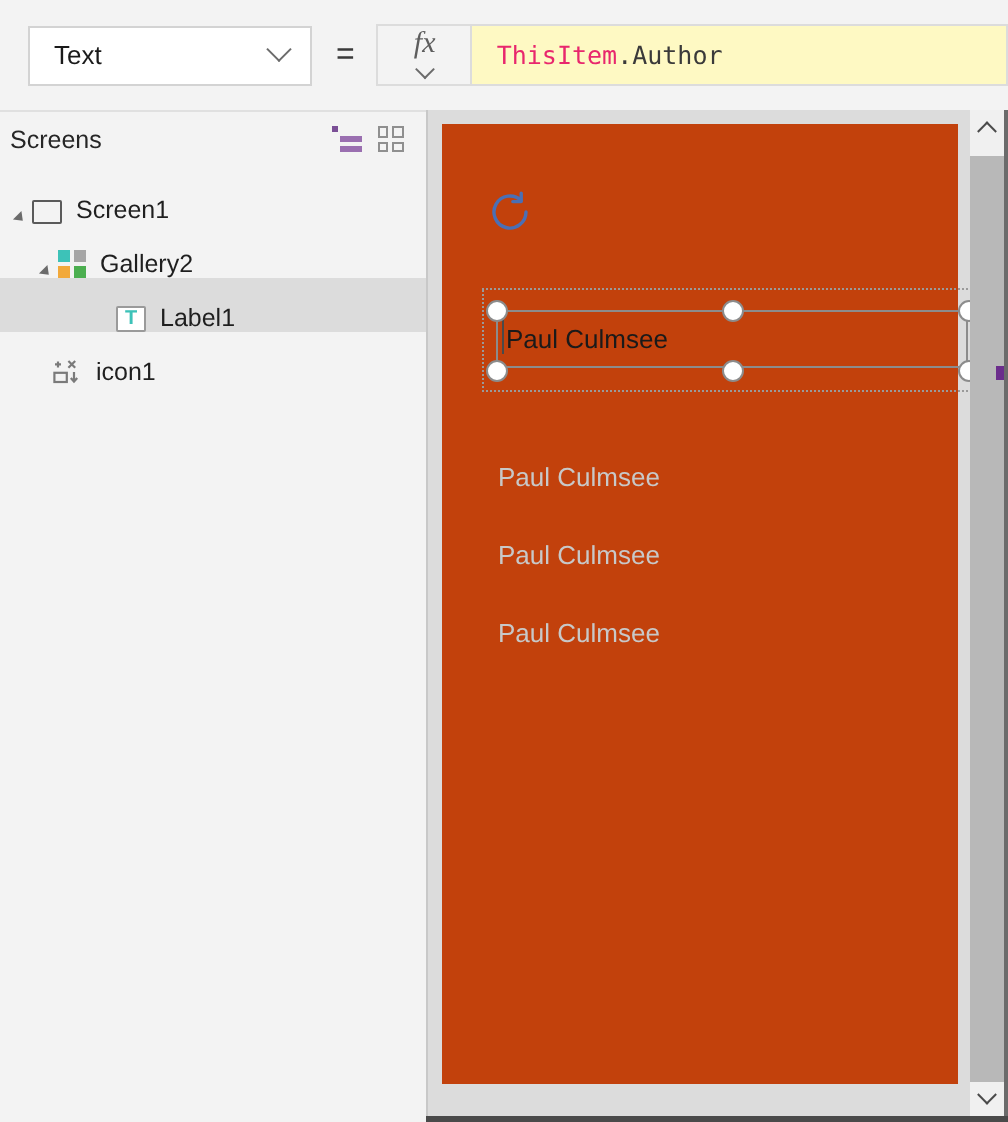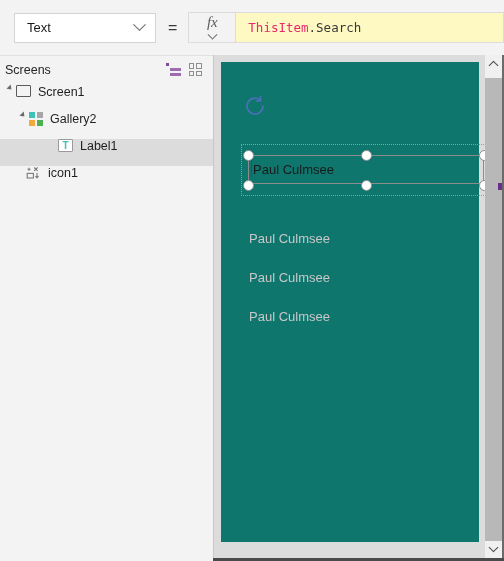--- a/index.html
+++ b/index.html
@@ -141,21 +141,21 @@
   .ic-search::after {
     content:''; position:absolute; left:7px; top:7.5px;
     width:5px; height:1.4px; background:#7b4f96;
     transform: rotate(42deg); transform-origin: left center;
   }
   .search-ph { font-size: 12.5px; color: #3a3a3a; }
 
   .tree { padding-top: 2px; }
   .tree-row {
     height: 27px;
-    display: flex; align-items: flex-start;
+    display: flex; align-items: flex-end;
     cursor: pointer;
     font-size: 12.5px; color: #1f1f1f;
   }
   .tree-row.selected { background: #dcdcdc; }
   .tw {
     width: 0; height: 0; margin-right: 4px;
     border-left: 4.5px solid #6b6b6b;
     border-top: 3.5px solid transparent;
     border-bottom: 3.5px solid transparent;
     transform: rotate(45deg);
@@ -188,21 +188,21 @@
   
   .canvas-outer {
     position: absolute; left: 213px; top: 55px;
     width: 291px; height: 503px;
     background: #dcdcdc;
     border-left: 1px solid #c8c8c8;
   }
   .canvas-white {
     position: absolute; left: 7px; top: 7px;
     width: 258px; height: 480px;
-    background: #0f766e;
+    background: #c2410c;
   }
   .refresh-icon {
     position: absolute; left: 22px; top: 32px;
     width: 24px; height: 24px;
   }
   
   .gallery-template {
     position: absolute; left: 20px; top: 82px;
     width: 247px; height: 52px;
     border: 1px dotted #9a9a9a;
@@ -280,21 +280,21 @@
 
     <span class="equals">=</span>
 
     <div class="fx-btn">
       <span class="fx">fx</span>
       <span class="chevron"></span>
     </div>
 
     <div class="formula-input">
       <span class="tok-obj">ThisItem</span>
-        <span class="tok-prop">.Search</span>
+        <span class="tok-prop">.Author</span>
     </div>
   </div>
 
   <div class="left-panel">
 
     <div class="panel-header">
       <span class="panel-title">Screens</span>
 
       <div class="hdr-icon">
         <span class="ic-list">

